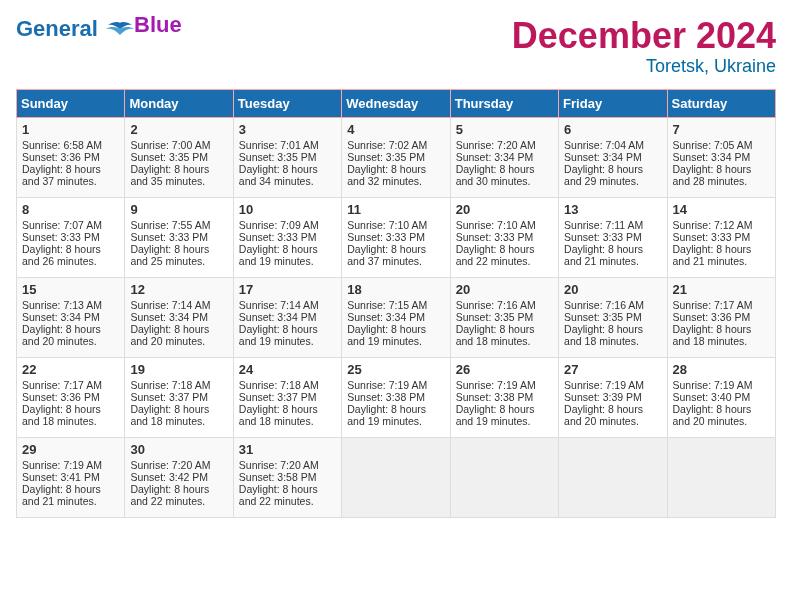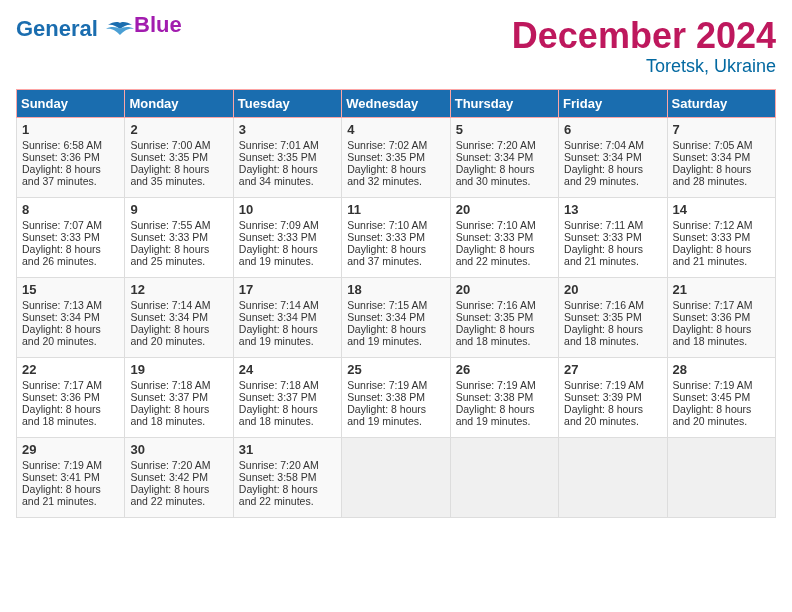--- a/index.html
+++ b/index.html
@@ -140,21 +140,21 @@
         <td><span class="day-num">20</span><span>Sunrise: 7:16 AM</span><br><span>Sunset: 3:35 PM</span><br><span>Daylight: 8 hours and 18 minutes.</span></td>
         <td><span class="day-num">21</span><span>Sunrise: 7:17 AM</span><br><span>Sunset: 3:36 PM</span><br><span>Daylight: 8 hours and 18 minutes.</span></td>
       </tr>
       <tr>
         <td><span class="day-num">22</span><span>Sunrise: 7:17 AM</span><br><span>Sunset: 3:36 PM</span><br><span>Daylight: 8 hours and 18 minutes.</span></td>
         <td><span class="day-num">19</span><span>Sunrise: 7:18 AM</span><br><span>Sunset: 3:37 PM</span><br><span>Daylight: 8 hours and 18 minutes.</span></td>
         <td><span class="day-num">24</span><span>Sunrise: 7:18 AM</span><br><span>Sunset: 3:37 PM</span><br><span>Daylight: 8 hours and 18 minutes.</span></td>
         <td><span class="day-num">25</span><span>Sunrise: 7:19 AM</span><br><span>Sunset: 3:38 PM</span><br><span>Daylight: 8 hours and 19 minutes.</span></td>
         <td><span class="day-num">26</span><span>Sunrise: 7:19 AM</span><br><span>Sunset: 3:38 PM</span><br><span>Daylight: 8 hours and 19 minutes.</span></td>
         <td><span class="day-num">27</span><span>Sunrise: 7:19 AM</span><br><span>Sunset: 3:39 PM</span><br><span>Daylight: 8 hours and 20 minutes.</span></td>
-        <td><span class="day-num">28</span><span>Sunrise: 7:19 AM</span><br><span>Sunset: 3:45 PM</span><br><span>Daylight: 8 hours and 20 minutes.</span></td>
+        <td><span class="day-num">28</span><span>Sunrise: 7:19 AM</span><br><span>Sunset: 3:40 PM</span><br><span>Daylight: 8 hours and 20 minutes.</span></td>
       </tr>
       <tr>
         <td><span class="day-num">29</span><span>Sunrise: 7:19 AM</span><br><span>Sunset: 3:41 PM</span><br><span>Daylight: 8 hours and 21 minutes.</span></td>
         <td><span class="day-num">30</span><span>Sunrise: 7:20 AM</span><br><span>Sunset: 3:42 PM</span><br><span>Daylight: 8 hours and 22 minutes.</span></td>
         <td><span class="day-num">31</span><span>Sunrise: 7:20 AM</span><br><span>Sunset: 3:58 PM</span><br><span>Daylight: 8 hours and 22 minutes.</span></td>
         <td class="cell-empty"></td>
         <td class="cell-empty"></td>
         <td class="cell-empty"></td>
         <td class="cell-empty"></td>
       </tr>

